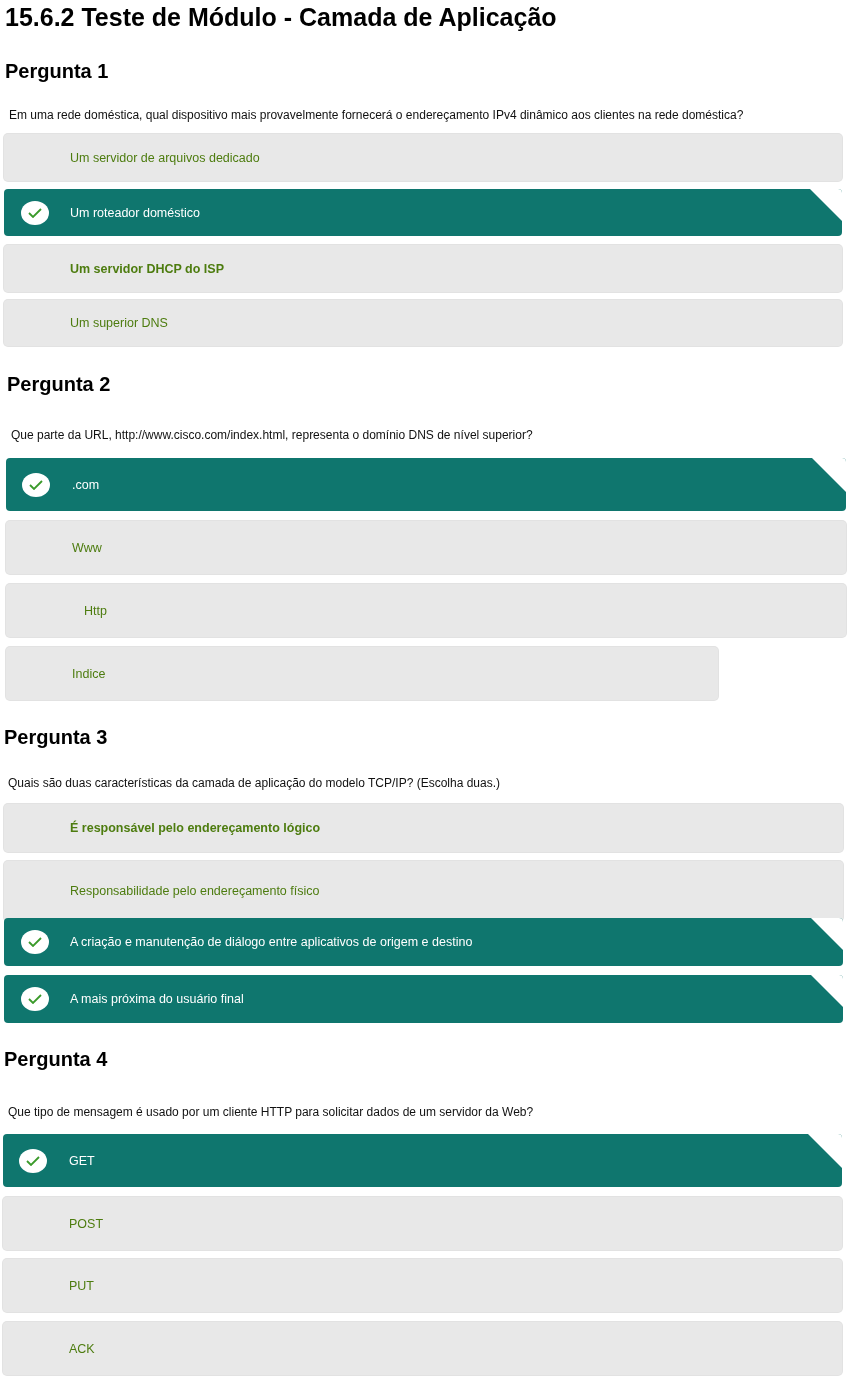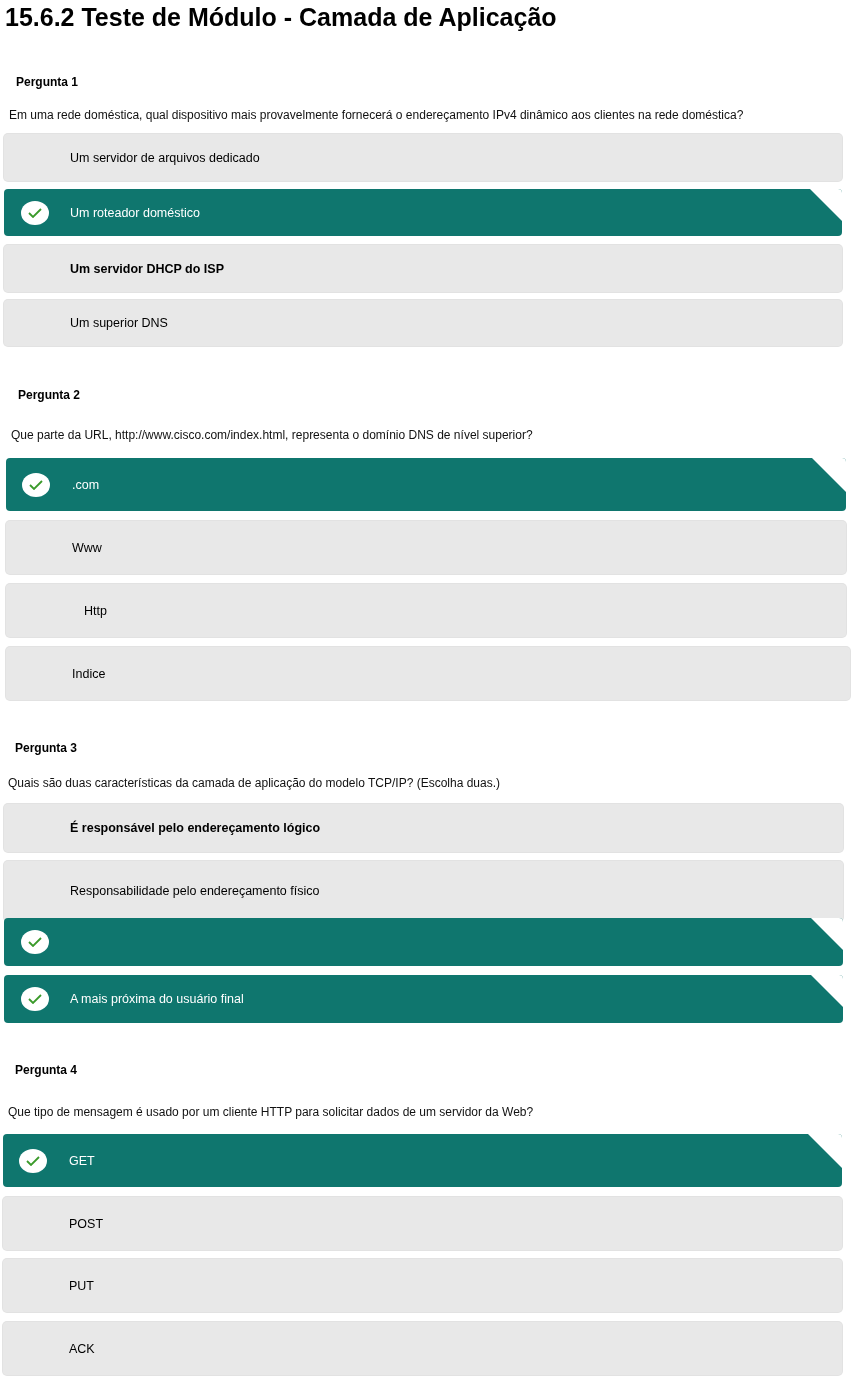--- a/index.html
+++ b/index.html
@@ -5,30 +5,30 @@
   html, body { margin: 0; padding: 0; background: #ffffff; }
   body {
     width: 851px; height: 1386px; position: relative; overflow: hidden;
     font-family: "Liberation Sans", sans-serif; color: #000;
   }
   .abs { position: absolute; }
   .page-title {
     left: 5px; top: 2px; font-size: 25px; font-weight: bold; margin: 0;
     line-height: 30px; white-space: nowrap;
   }
-  .q-title { font-size: 12px; font-weight: bold; margin: 11px; line-height: 24px; white-space: nowrap; }
+  .q-title { font-size: 20px; font-weight: bold; margin: 0; line-height: 24px; white-space: nowrap; }
   .q-text { font-size: 12px; line-height: 14px; margin: 4px; white-space: nowrap; color: #111; }
   .option {
     position: absolute; background: #e8e8e8; border-radius: 4px;
     box-shadow: 0 0 0 1px #e2e2e2; cursor: pointer; overflow: hidden;
     box-sizing: border-box;
   }
   .option.selected { background: #0f766e; box-shadow: none; }
   .option .label {
-    position: absolute; font-size: 12.5px; color: #000000; white-space: nowrap;
+    position: absolute; font-size: 12.5px; color: #4d7c0f; white-space: nowrap;
     top: 50%; transform: translateY(-50%);
   }
   .option.selected .label { color: #ffffff; }
   .option .check {
     position: absolute; left: 17px; top: 50%; transform: translateY(-50%);
     width: 28px; height: 24px; border-radius: 50%; background: #ffffff;
     display: flex; align-items: center; justify-content: center;
   }
   .option .corner {
     position: absolute; right: 0; top: 0; width: 0; height: 0;
@@ -77,41 +77,42 @@
     </span>
     <span class="label" style="left:66px;">.com</span>
     <span class="corner"></span>
   </div>
   <div class="option" style="left:6px; top:521px; width:840px; height:53px;">
     <span class="label" style="left:66px;">Www</span>
   </div>
   <div class="option" style="left:6px; top:584px; width:840px; height:53px;">
     <span class="label" style="left:78px;">Http</span>
   </div>
-  <div class="option" style="left:6px; top:647px; width:844px; height:53px;">
+  <div class="option" style="left:6px; top:647px; width:712px; height:53px;">
     <span class="label" style="left:66px;">Indice</span>
   </div>
 </section>
 
 <section>
   <h2 class="abs q-title" style="left:4px; top:725px;">Pergunta 3</h2>
   <p class="abs q-text" style="left:4px; top:772px;">Quais são duas características da camada de aplicação do modelo TCP/IP? (Escolha duas.)</p>
 
   <div class="option" style="left:4px; top:804px; width:839px; height:48px;font-weight:bold;">
     <span class="label" style="left:66px;">É responsável pelo endereçamento lógico</span>
   </div>
   <div class="option" style="left:4px; top:861px; width:839px; height:60px;">
     <span class="label" style="left:66px;">Responsabilidade pelo endereçamento físico</span>
   </div>
   <div class="option selected" style="left:4px; top:918px; width:839px; height:48px;">
     <span class="check">
       <svg width="14" height="10" viewBox="0 0 14 10">
           <path d="M1 5 L5 9 L13 1" fill="none" stroke="#3a9a2a" stroke-width="1.8"></path>
         </svg>
     </span>
+    <span class="label" style="left:66px;">A criação e manutenção de diálogo entre aplicativos de origem e destino</span>
     <span class="corner"></span>
   </div>
   <div class="option selected" style="left:4px; top:975px; width:839px; height:48px;">
     <span class="check">
       <svg width="14" height="10" viewBox="0 0 14 10">
           <path d="M1 5 L5 9 L13 1" fill="none" stroke="#3a9a2a" stroke-width="1.8"></path>
         </svg>
     </span>
     <span class="label" style="left:66px;">A mais próxima do usuário final</span>
     <span class="corner"></span>

